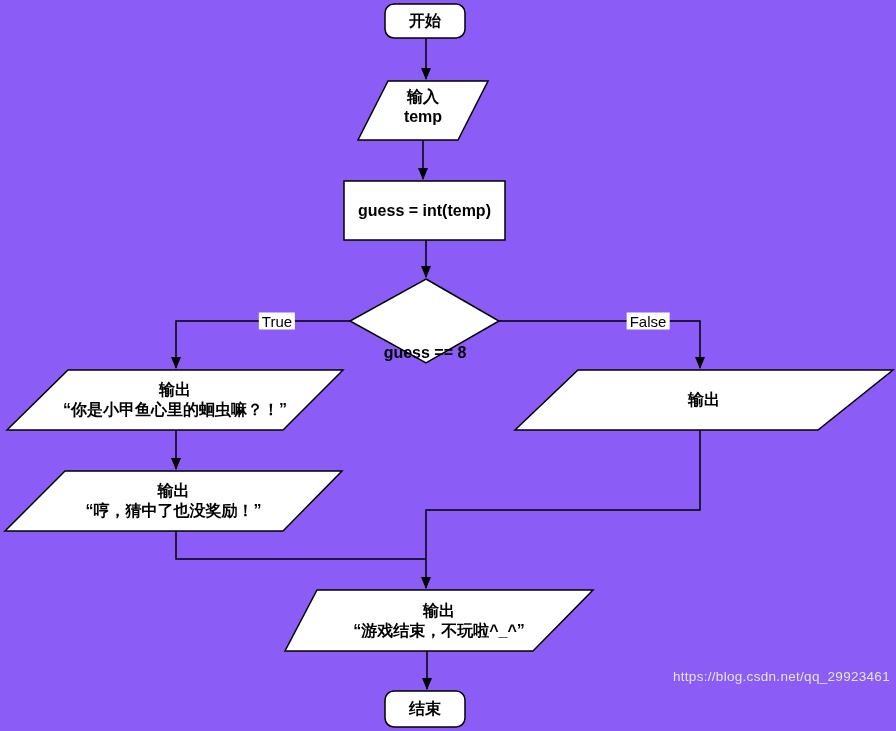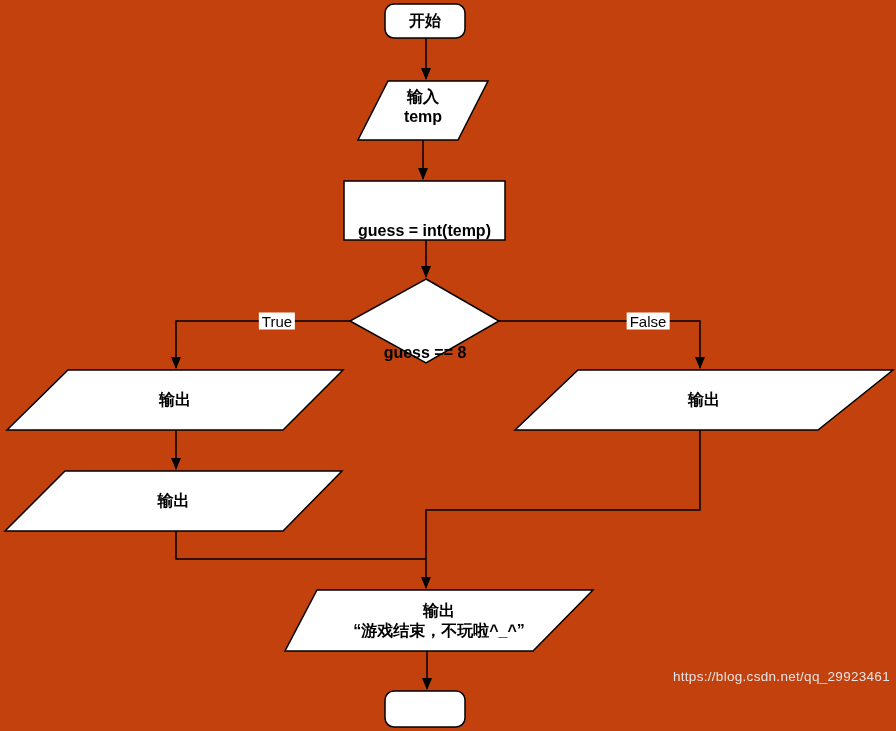--- a/index.html
+++ b/index.html
@@ -4,21 +4,21 @@
 <style>
   html, body {
     margin: 0;
     padding: 0;
     background: #ffffff;
   }
   .canvas {
     position: relative;
     width: 896px;
     height: 731px;
-    background: #c2410c;
+    background: #8b5cf6;
     font-family: "Liberation Sans", "DejaVu Sans", sans-serif;
     overflow: hidden;
   }
   .canvas svg {
     position: absolute;
     left: 0;
     top: 0;
   }
   .shape {
     fill: #ffffff;
@@ -102,44 +102,49 @@
 
   <div class="node-label" style="left:385px; top:4px; width:80px; height:34px;">
     <span>开始</span>
   </div>
 
   <div class="node-label" style="left:358px; top:81px; width:130px; height:52px;">
     <span>输入</span>
     <span>temp</span>
   </div>
 
-  <div class="node-label" style="left:344px; top:181px; width:161px; height:59px;margin-top:20px;">
+  <div class="node-label" style="left:344px; top:181px; width:161px; height:59px;">
     <span>guess = int(temp)</span>
   </div>
 
   <div class="node-label" style="left:350px; top:279px; width:150px; height:84px;justify-content:flex-end;">
     <span>guess == 8</span>
   </div>
 
   <div class="node-label" style="left:7px; top:370px; width:336px; height:60px;">
     <span>输出</span>
+    <span>“你是小甲鱼心里的蛔虫嘛？！”</span>
   </div>
 
   <div class="node-label" style="left:515px; top:370px; width:378px; height:60px;">
     <span>输出</span>
   </div>
 
   <div class="node-label" style="left:5px; top:471px; width:337px; height:60px;">
     <span>输出</span>
+    <span>“哼，猜中了也没奖励！”</span>
   </div>
 
   <div class="node-label" style="left:285px; top:590px; width:308px; height:61px;">
     <span>输出</span>
     <span>“游戏结束，不玩啦^_^”</span>
   </div>
 
+  <div class="node-label" style="left:385px; top:691px; width:80px; height:36px;">
+    <span>结束</span>
+  </div>
 
   <div class="edge-label" style="left:277px; top:321px;">True</div>
   <div class="edge-label" style="left:648px; top:321px;">False</div>
 
   <div class="watermark">https://blog.csdn.net/qq_29923461</div>
 
 </div>
 
 </body></html>

